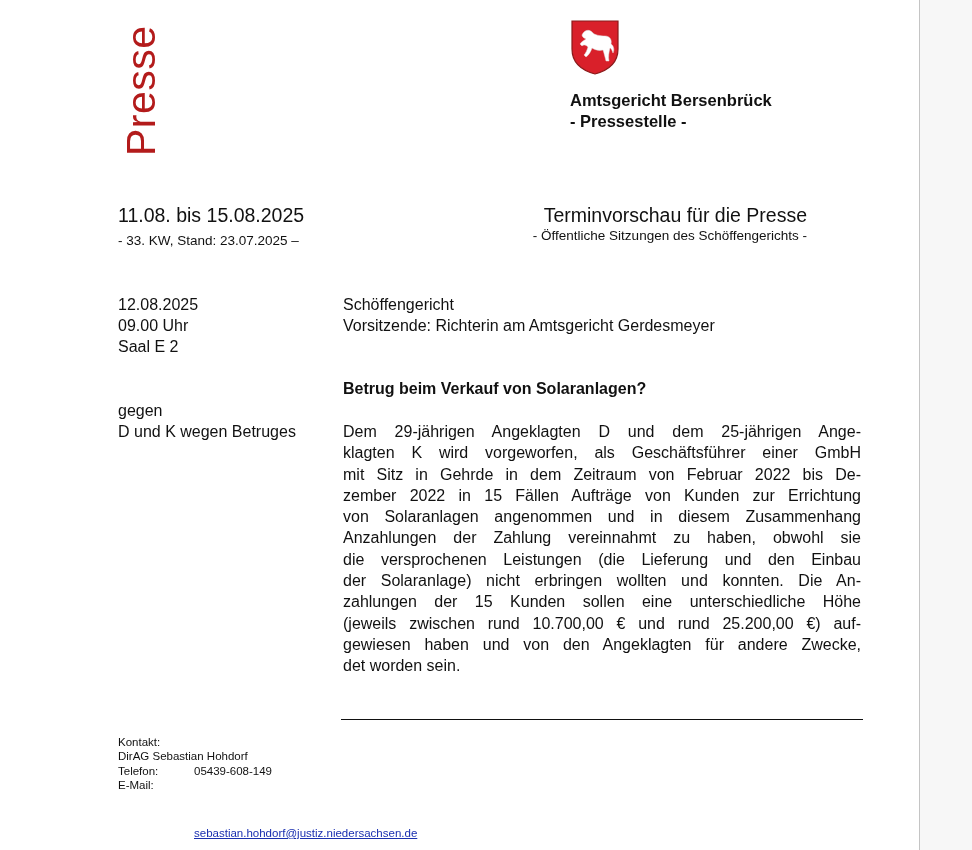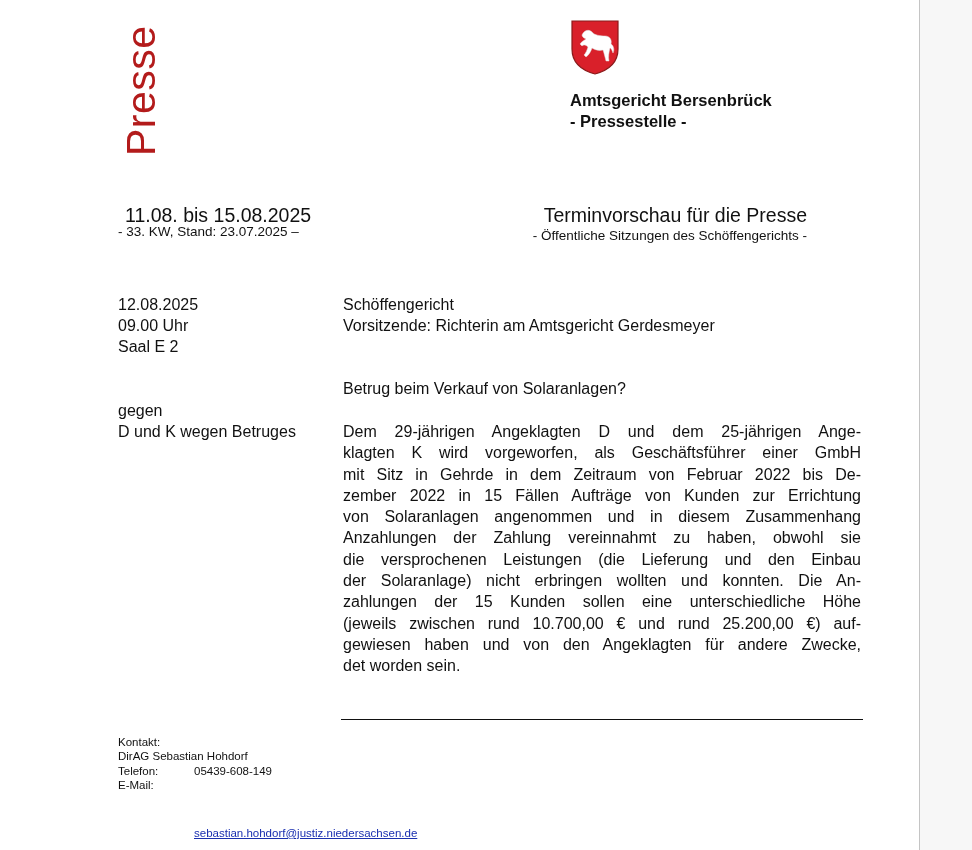--- a/index.html
+++ b/index.html
@@ -22,28 +22,28 @@
   }
   .presse-vertical span {
     position: absolute; left: 0; top: 0;
     transform-origin: 0 0;
     transform: translate(0px, 118px) rotate(-90deg);
     font-size: 41px; color: #b31b1b; letter-spacing: 0.5px;
     white-space: nowrap; line-height: 42px;
   }
   .crest { left: 570px; top: 19px; width: 50px; height: 56px; }
   .org-name { left: 570px; top: 90px; font-weight: bold; font-size: 16.5px; line-height: 21px; }
-  .date-range { left: 118px; top: 204px; font-size: 19.5px; line-height: 23px; margin-left: 7px; }
-  .week-line { left: 118px; top: 224px; font-size: 13.5px; line-height: 16px; }
+  .date-range { left: 118px; top: 204px; font-size: 19.5px; line-height: 23px; }
+  .week-line { left: 118px; top: 233px; font-size: 13.5px; line-height: 16px; }
   .doc-title { right: 112px; top: 204px; font-size: 19.5px; line-height: 23px; text-align: right; }
   .doc-subtitle { right: 112px; top: 228px; font-size: 13.5px; line-height: 16px; text-align: right; margin-left: 40px; }
   .left-col { left: 118px; top: 294px; font-size: 16px; line-height: 21px; }
   .left-col div { white-space: nowrap; }
   .right-col { left: 343px; top: 294px; font-size: 16px; line-height: 21px; }
-  .case-title { left: 343px; top: 378px; font-size: 16px; font-weight: normal; line-height: 21px; }
+  .case-title { left: 343px; top: 378px; font-size: 16px; font-weight: bold; line-height: 21px; }
   .gegen { left: 118px; top: 400px; font-size: 16px; line-height: 21px; text-align: right; }
   .charge { left: 118px; top: 421px; font-size: 16px; line-height: 21px; white-space: nowrap; }
   .body-text {
     left: 343px; top: 421px; width: 518px;
     font-size: 16px; line-height: 21.3px;
     text-align: justify;
   }
   .body-text span.line { display: block; text-align: justify; text-align-last: justify; white-space: nowrap; }
   .body-text span.line.last { text-align-last: left; }
   .separator { left: 341px; top: 719px; width: 522px; height: 0; border-top: 1.5px solid #111; }

